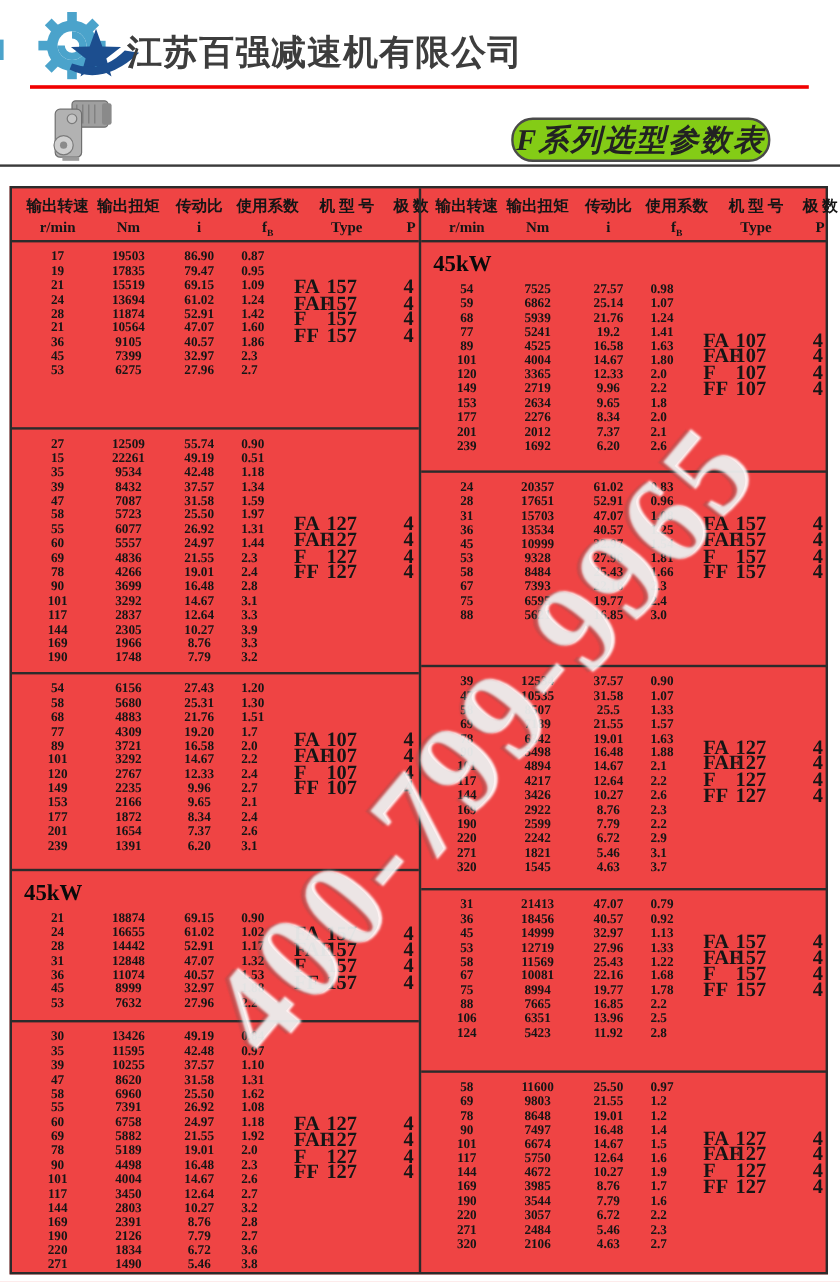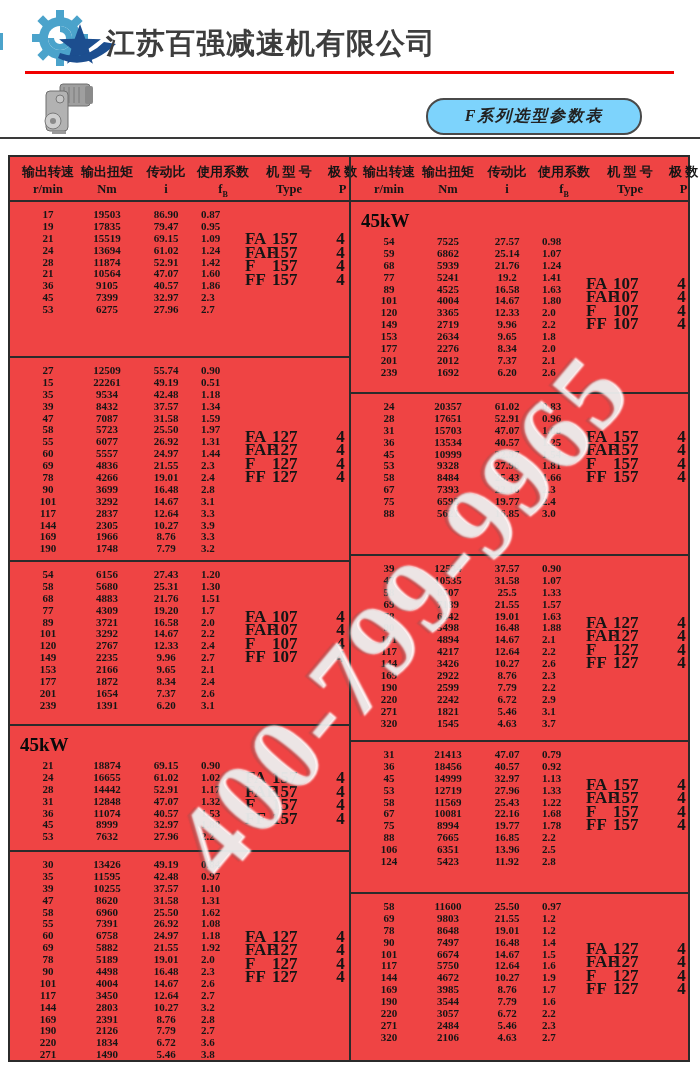--- a/index.html
+++ b/index.html
@@ -9,21 +9,21 @@
   .edge-mark{position:absolute;left:0;top:33px;width:3px;height:17px;background:#4ba3cb;}
   .logo{position:absolute;left:28px;top:6px;width:105px;height:68px;}
   .company{position:absolute;left:106px;top:24px;font-size:29px;font-weight:bold;
            color:#3d3d3d;letter-spacing:1px;white-space:nowrap;}
   .hotline{position:absolute;right:32px;top:29px;font-size:23px;font-weight:bold;
            color:#f10000;white-space:nowrap;}
   .red-line{position:absolute;left:25px;right:26px;top:71px;height:3px;background:#f10000;}
   .product-photo{position:absolute;left:38px;top:79px;width:62px;height:58px;}
   .badge{position:absolute;left:426px;top:98px;width:212px;height:33px;border:2px solid #4a4a4a;
          border-radius:18px;display:flex;align-items:center;justify-content:center;
-         font-size:16px;font-weight:bold;font-style:italic;color:#222;letter-spacing:2px;background:#7dd3fc;}
+         font-size:25px;font-weight:bold;font-style:italic;color:#222;letter-spacing:2px;background:#84cc16;}
   .black-line{position:absolute;left:0;top:137px;width:700px;height:2px;background:#3a3a3a;}
   
   .params-table{position:absolute;left:8px;top:155px;width:682px;height:907px;
                 border:2px solid #2b2b2b;display:flex;box-sizing:border-box;background:#ef4444;}
   .half{width:339px;flex:0 0 339px;}
   .vdivider{width:2px;flex:0 0 2px;background:#2b2b2b;}
   .thead{height:45px;border-bottom:2px solid #2b2b2b;box-sizing:border-box;padding-top:6px;}
   .thead-cn,.thead-unit{display:grid;grid-template-columns:56px 62px 56px 58px 74px 33px;padding-left:10px;}
   .thead-cn{font-size:13px;font-weight:bold;line-height:18px;}
   .thead-unit{font-size:12.5px;font-weight:bold;line-height:16px;}

